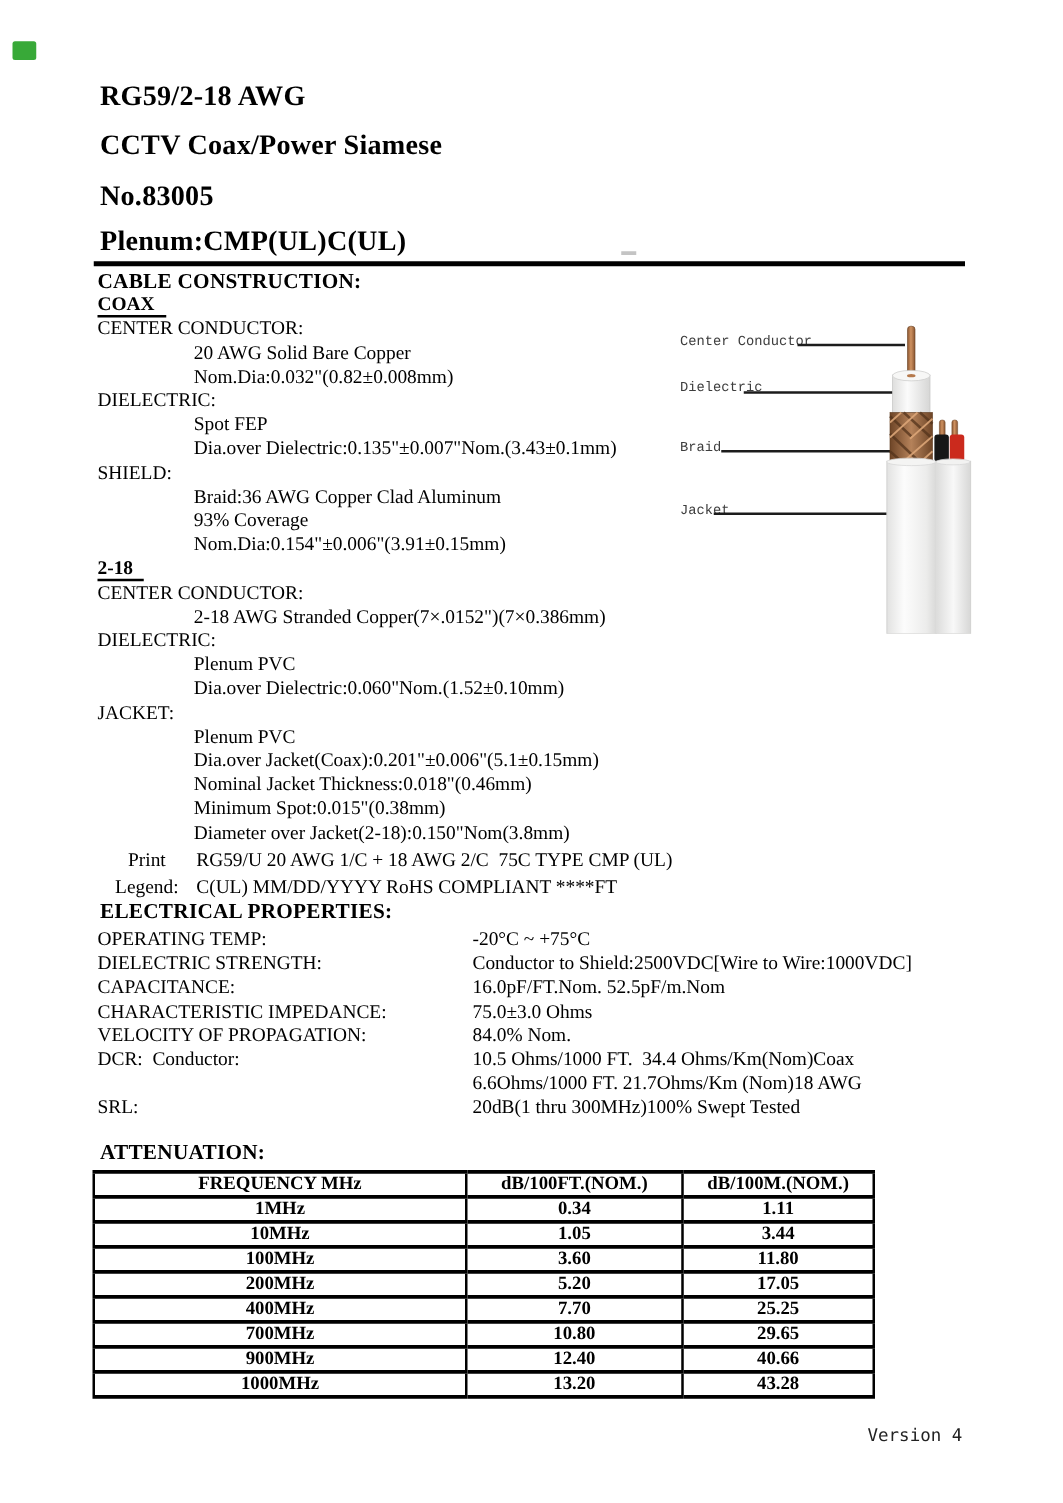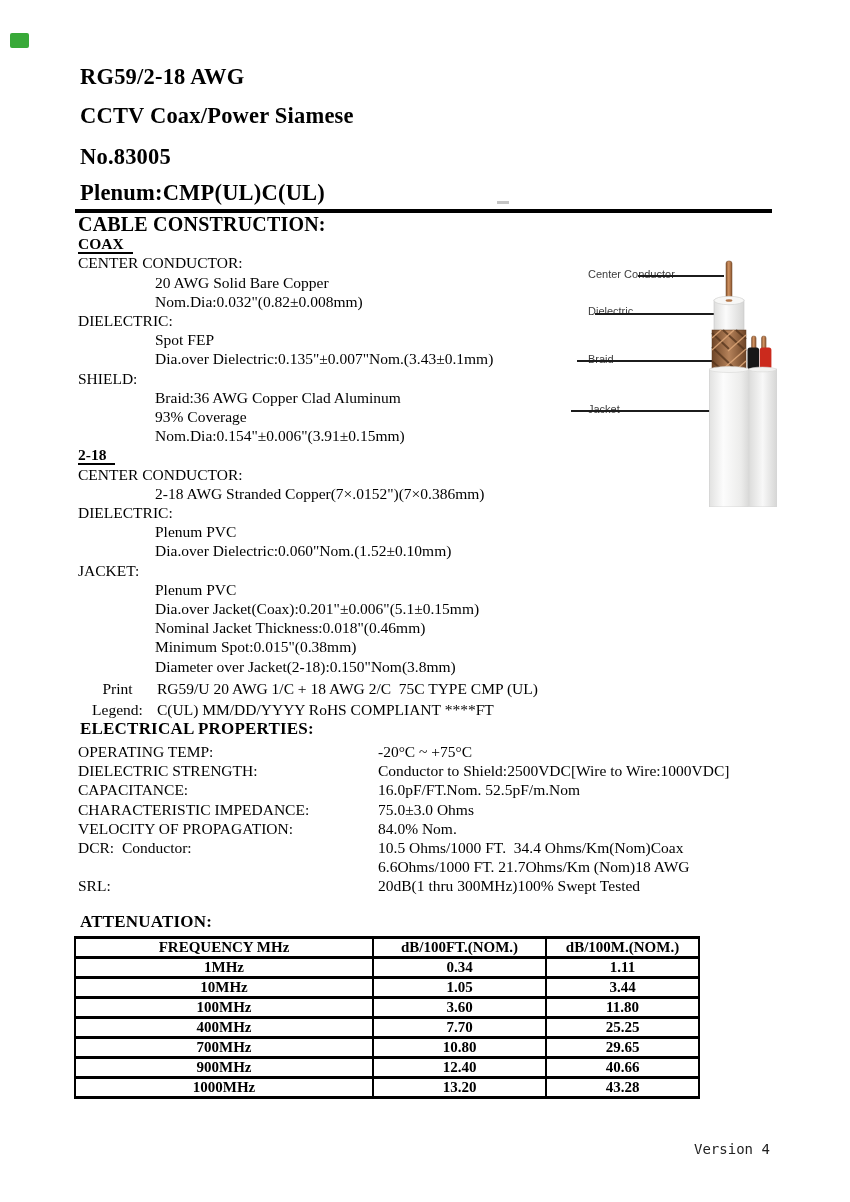--- a/index.html
+++ b/index.html
@@ -17,21 +17,21 @@
   .marker { left:10px; top:33px; width:19px; height:15px; border-radius:2px; background:#38A938; }
 
   
   .title { left:80px; font-weight:bold; font-size:22.5px; letter-spacing:0.2px; white-space:pre; }
   .t1 { top:64px; } .t2 { top:103px; } .t3 { top:144px; } .t4 { top:180px; }
   .rule { left:75px; top:209px; width:697px; height:4px; background:#000; }
   .artifact-dash { left:497px; top:201px; width:12px; height:3px; background:#c4c4c4; }
 
   
   .doc-col { left:78px; top:215px; width:485px; font-size:15.5px; line-height:19.2px; }
-  .doc-col .h1 { font-weight:bold; font-size:20px; letter-spacing:0.2px; }
+  .doc-col .h1 { font-weight:bold; font-size:17px; letter-spacing:0.2px; }
   .doc-col .sub { font-weight:bold; }
   .doc-col .sub span { border-bottom:2px solid #000; padding-right:9px; }
   .doc-col .det { padding-left:77px; white-space:pre; }
   .doc-col .lbl { white-space:pre; }
 
   
   .printlegend { left:78px; top:678px; font-size:15.5px; line-height:21px; width:720px; }
   .printlegend .plab { display:inline-block; width:79px; text-align:center; }
   .printlegend .pval { white-space:pre; }
 
@@ -50,21 +50,21 @@
     border-top:3px solid #000; border-bottom:3px solid #000;
     font-weight:bold; font-size:15px; text-align:center; vertical-align:middle;
     height:19.8px; padding:0; font-family:"Liberation Serif", serif;
   }
   .cw1 { width:298px; } .cw2 { width:173px; } .cw3 { width:153px; }
 
   .version { left:694px; top:1141px; font-family:"DejaVu Sans Mono", monospace; font-size:14px; color:#222; }
 
   
   .figure { left:535px; top:255px; width:300px; height:255px; }
-  .figure .flabel { position:absolute; font-family:Liberation Sans, sans-serif; font-size:11px; color:#3d3d3d; white-space:nowrap;margin-left:44px; }
+  .figure .flabel { position:absolute; font-family:Liberation Mono, monospace; font-size:11px; color:#3d3d3d; white-space:nowrap; }
   .figure .leader { position:absolute; height:1.5px; background:#1c1c1c; }
   .lab-cc { left:9px;  top:13px; }  .ln-cc { left:103px; top:20px;  width:86px; }
   .lab-di { left:9px;  top:50px; }  .ln-di { left:60px;  top:58px;  width:122px; }
   .lab-br { left:9px;  top:98px; }  .ln-br { left:42px;  top:105px; width:136px; }
   .lab-ja { left:9px;  top:148px; } .ln-ja { left:36px;  top:155px; width:146px; }
   .cable-svg { position:absolute; left:168px; top:2px; width:88px; height:250px; }
 </style>
 </head>
 <body>
 
@@ -139,20 +139,25 @@
         <td>10MHz</td>
         <td>1.05</td>
         <td>3.44</td>
       </tr>
   <tr>
         <td>100MHz</td>
         <td>3.60</td>
         <td>11.80</td>
       </tr>
   <tr>
+        <td>200MHz</td>
+        <td>5.20</td>
+        <td>17.05</td>
+      </tr>
+  <tr>
         <td>400MHz</td>
         <td>7.70</td>
         <td>25.25</td>
       </tr>
   <tr>
         <td>700MHz</td>
         <td>10.80</td>
         <td>29.65</td>
       </tr>
   <tr>

